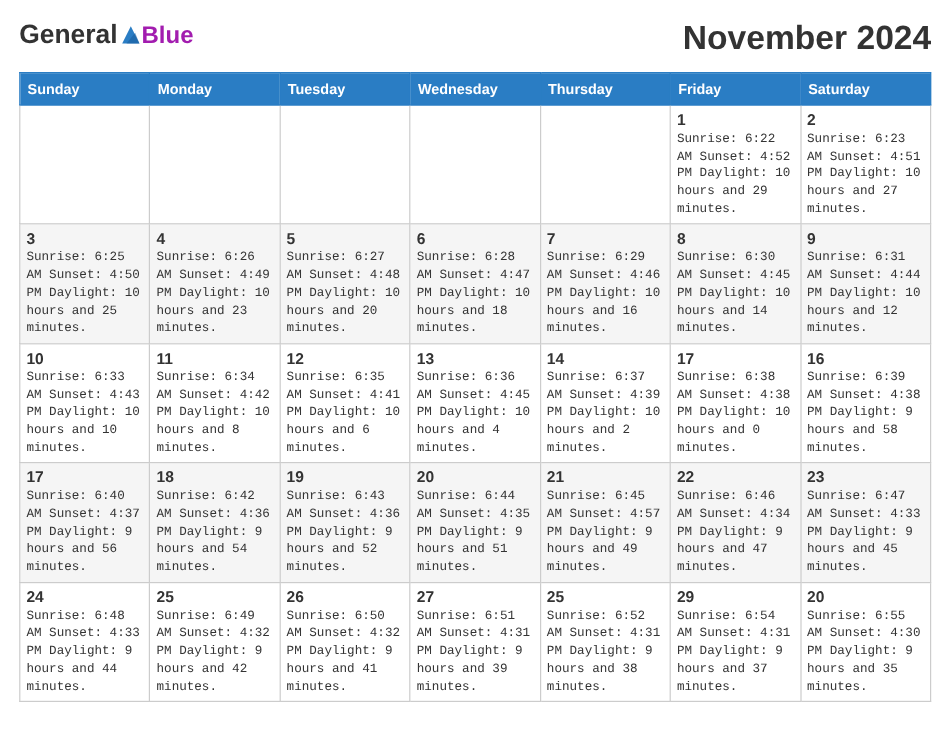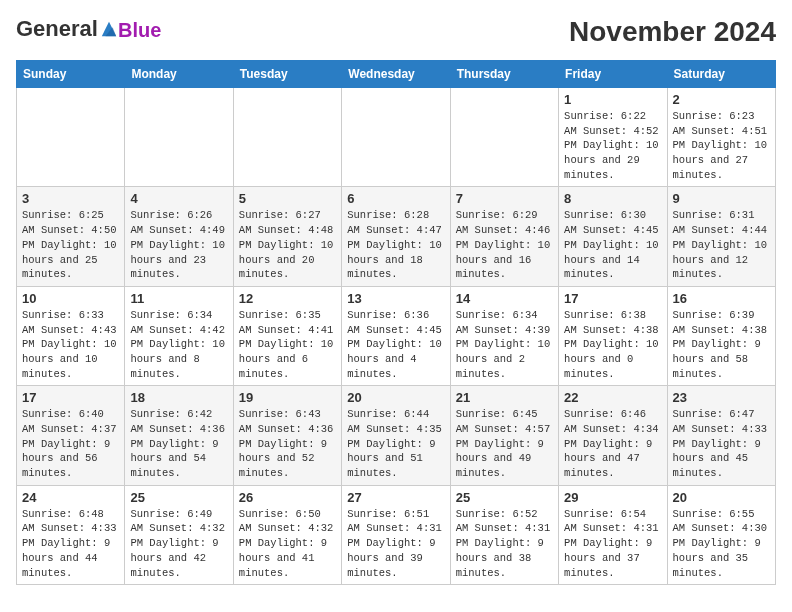--- a/index.html
+++ b/index.html
@@ -206,21 +206,21 @@
 Daylight: 10 hours and 6 minutes.</div>
         </td>
         <td>
           <span class="day-number">13</span>
           <div class="day-info">Sunrise: 6:36 AM
 Sunset: 4:45 PM
 Daylight: 10 hours and 4 minutes.</div>
         </td>
         <td>
           <span class="day-number">14</span>
-          <div class="day-info">Sunrise: 6:34 AM
+          <div class="day-info">Sunrise: 6:37 AM
 Sunset: 4:39 PM
 Daylight: 10 hours and 2 minutes.</div>
         </td>
         <td>
           <span class="day-number">17</span>
           <div class="day-info">Sunrise: 6:38 AM
 Sunset: 4:38 PM
 Daylight: 10 hours and 0 minutes.</div>
         </td>
         <td>

